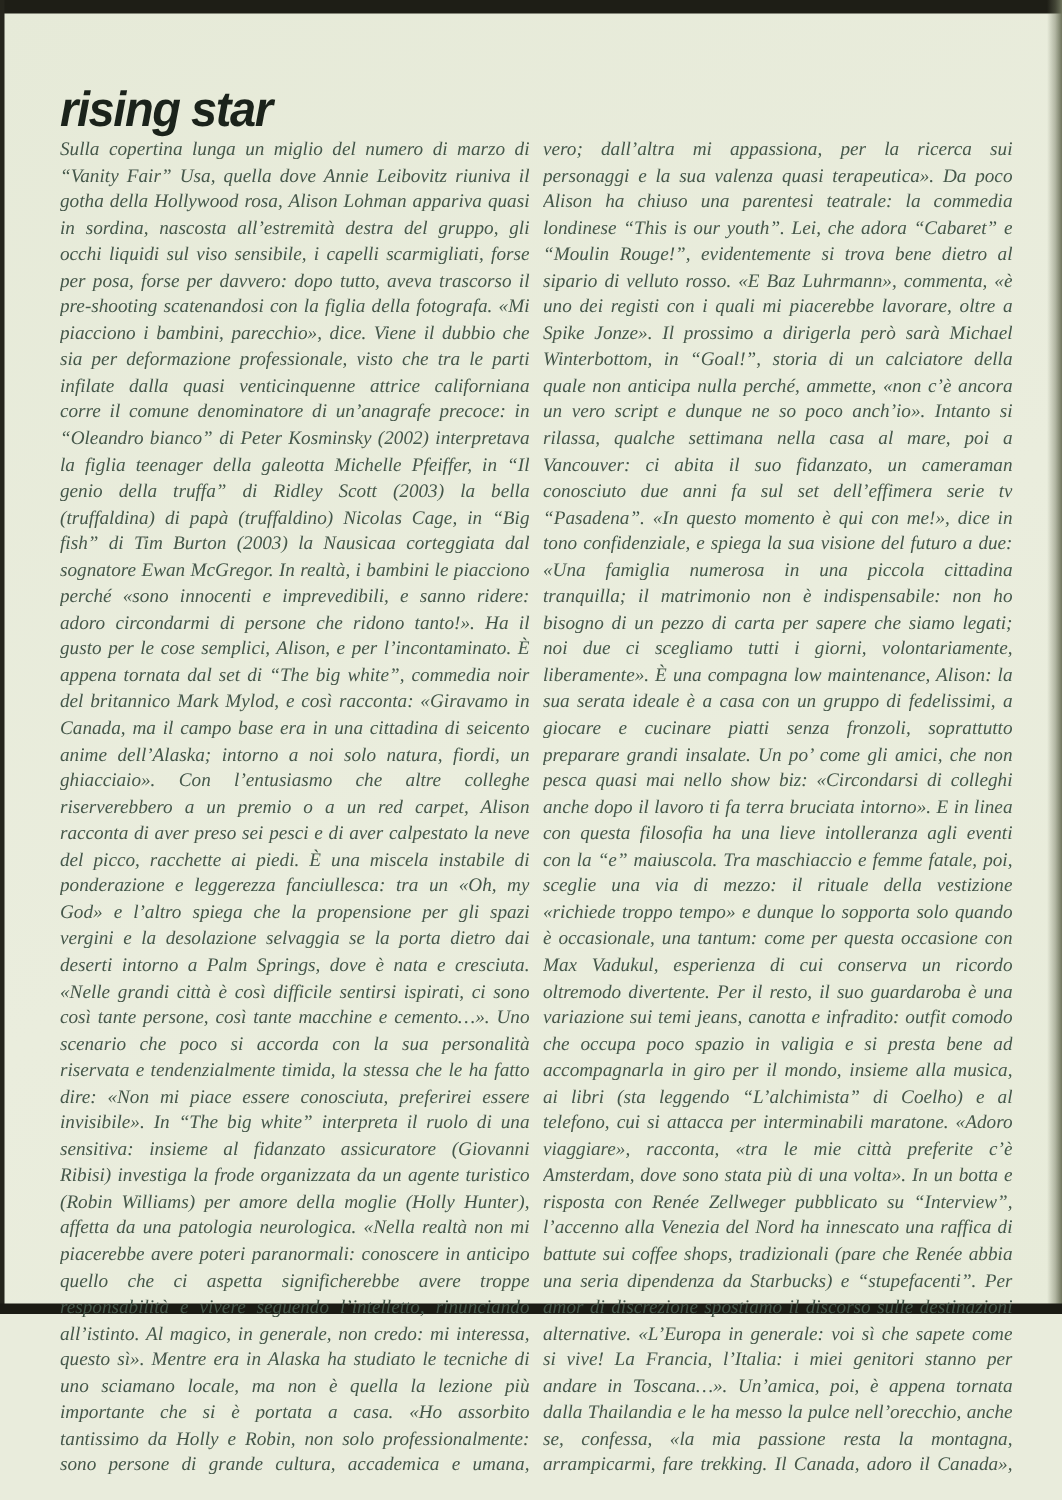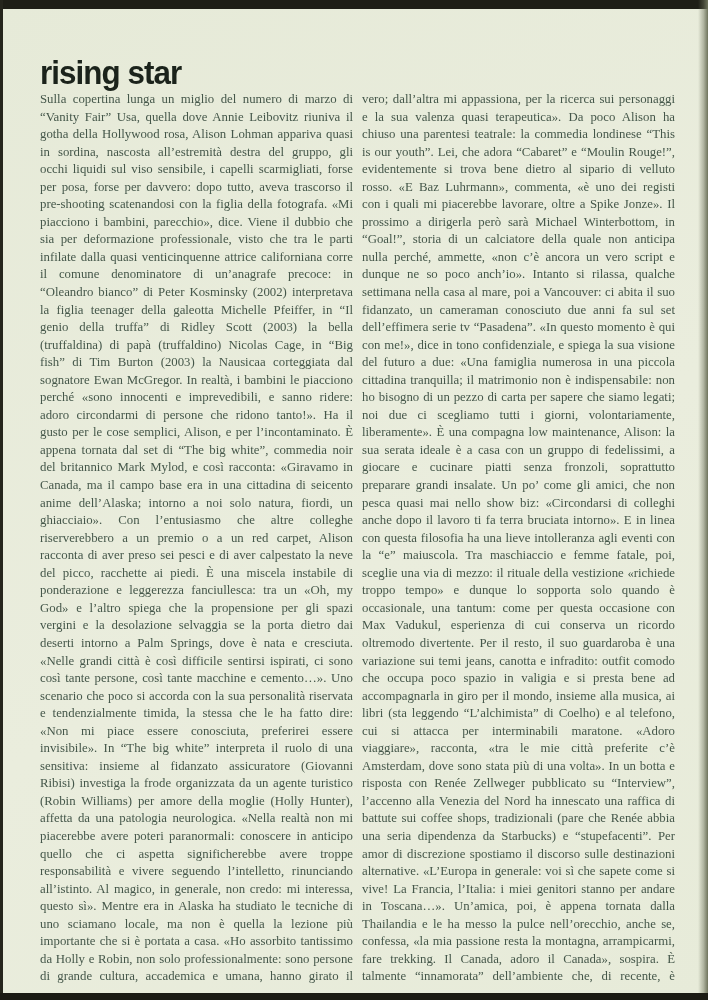--- a/index.html
+++ b/index.html
@@ -6,22 +6,23 @@
     margin: 0;
     padding: 0;
     width: 708px;
     height: 1000px;
     background: #e9ecdc;
     overflow: hidden;
   }
   .page {
     position: relative;
     width: 708px;
-    height: 1000px;
+    height: 876px;
     background: linear-gradient(150deg, #e6ead8 0%, #eaeddd 55%, #e7ebd9 100%);
+    font-style: italic;
   }
   .edge-top {
     position: absolute; top: 0; left: 0; right: 0; height: 9px;
     background: #1e1e16;
   }
   .edge-bottom {
     position: absolute; bottom: 0; left: 0; right: 0; height: 7px;
     background: #1b1b14;
   }
   .edge-left {

